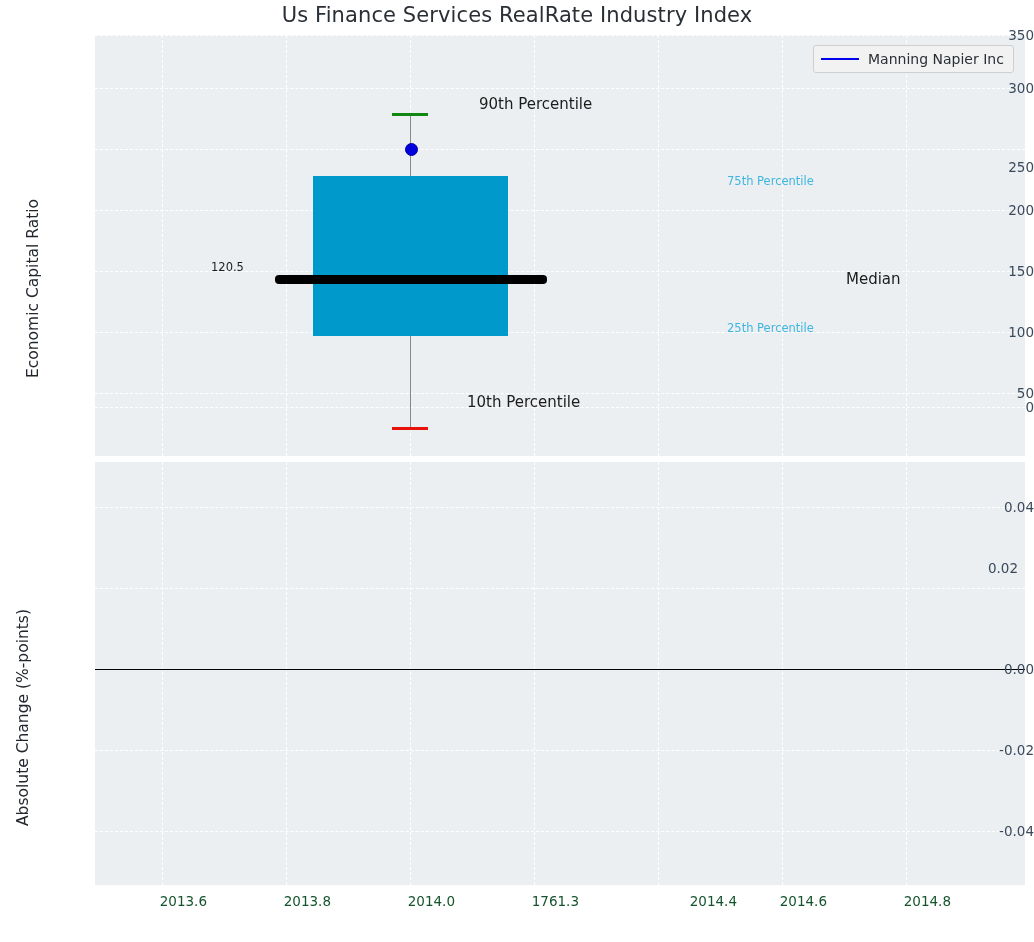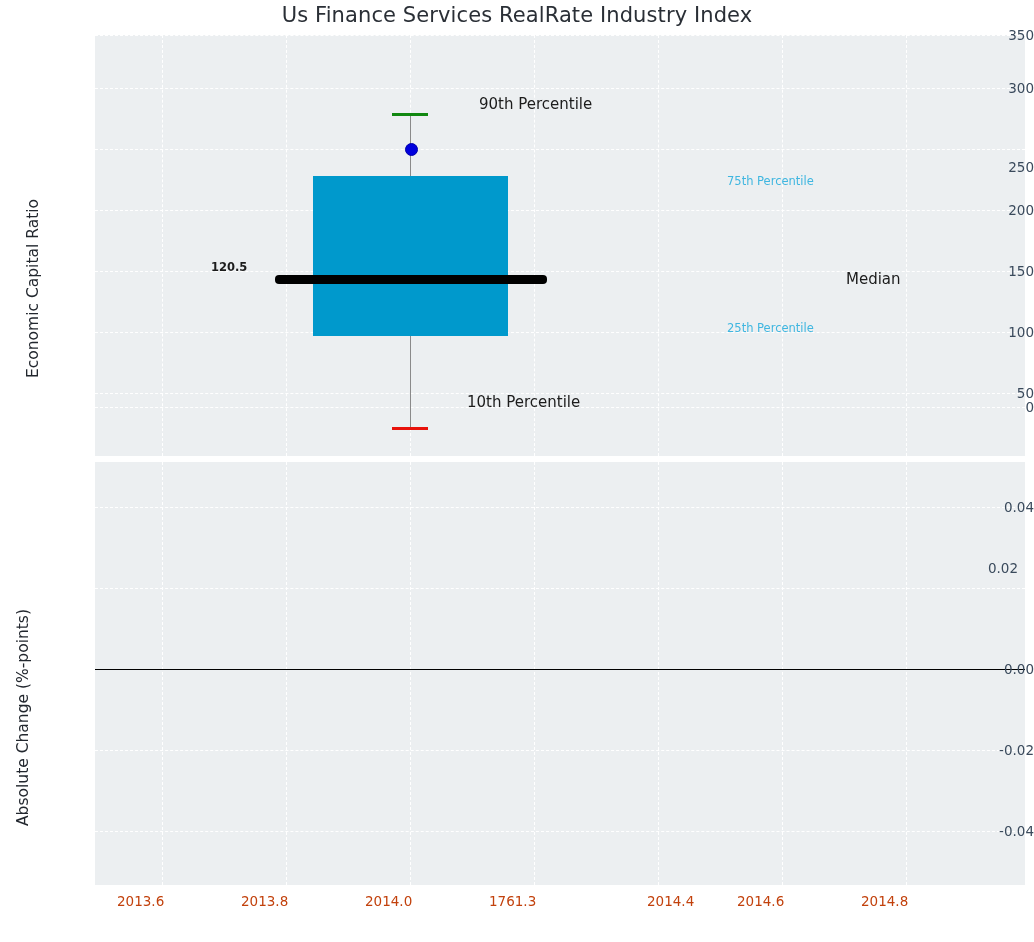--- a/index.html
+++ b/index.html
@@ -31,22 +31,22 @@
   .gridv{width:0;border-left:1.3px dashed #ffffff;}
   .gridh{height:0;border-top:1.3px dashed #ffffff;}
 
   
   .ytick{
     position:absolute;right:0;width:62px;text-align:right;
     font-size:13.5px;color:#3a4a5c;
     transform:translateY(-50%);
   }
   .xtick{
-    position:absolute;top:893px;width:90px;text-align:left;
-    font-size:13.5px;color:#c2410c;
+    position:absolute;top:893px;width:90px;text-align:right;
+    font-size:13.5px;color:#14532d;
     transform:translateX(-45px);
   }
 
   
   .ylabel{
     position:absolute;
     font-size:15.5px;color:#22272e;
     transform-origin:0 0;transform:rotate(-90deg);
     white-space:nowrap;
   }
@@ -74,21 +74,21 @@
   }
   .marker-dot{
     position:absolute;width:11px;height:11px;border-radius:50%;
     background:#0000dd;border:1px solid #0000aa;
   }
 
   
   .ann{position:absolute;white-space:nowrap;}
   .ann-dark{font-size:15px;color:#1c1c1c;}
   .ann-blue{font-size:11.5px;color:#3fb6e0;}
-  .ann-value{font-size:11.5px;color:#1c1c1c;font-weight:bold;}
+  .ann-value{font-size:11.5px;color:#1c1c1c;}
 
   
   .zeroline{
     position:absolute;height:0;border-top:1.8px solid #000000;
   }
 
   
   #legend{
     position:absolute;left:813px;top:45px;
     display:flex;align-items:center;gap:9px;
@@ -185,14 +185,18 @@
 
   <div class="xtick" style="left:162px;">2013.6</div>
   <div class="xtick" style="left:286px;">2013.8</div>
   <div class="xtick" style="left:410px;">2014.0</div>
   <div class="xtick" style="left:534px;">1761.3</div>
   <div class="xtick" style="left:692px;">2014.4</div>
   <div class="xtick" style="left:782px;">2014.6</div>
   <div class="xtick" style="left:906px;">2014.8</div>
 
 
+  <div id="legend">
+    <span class="swatch"></span>
+    <span class="ltext">Manning Napier Inc</span>
+  </div>
 
 </div>
 
 </body></html>

